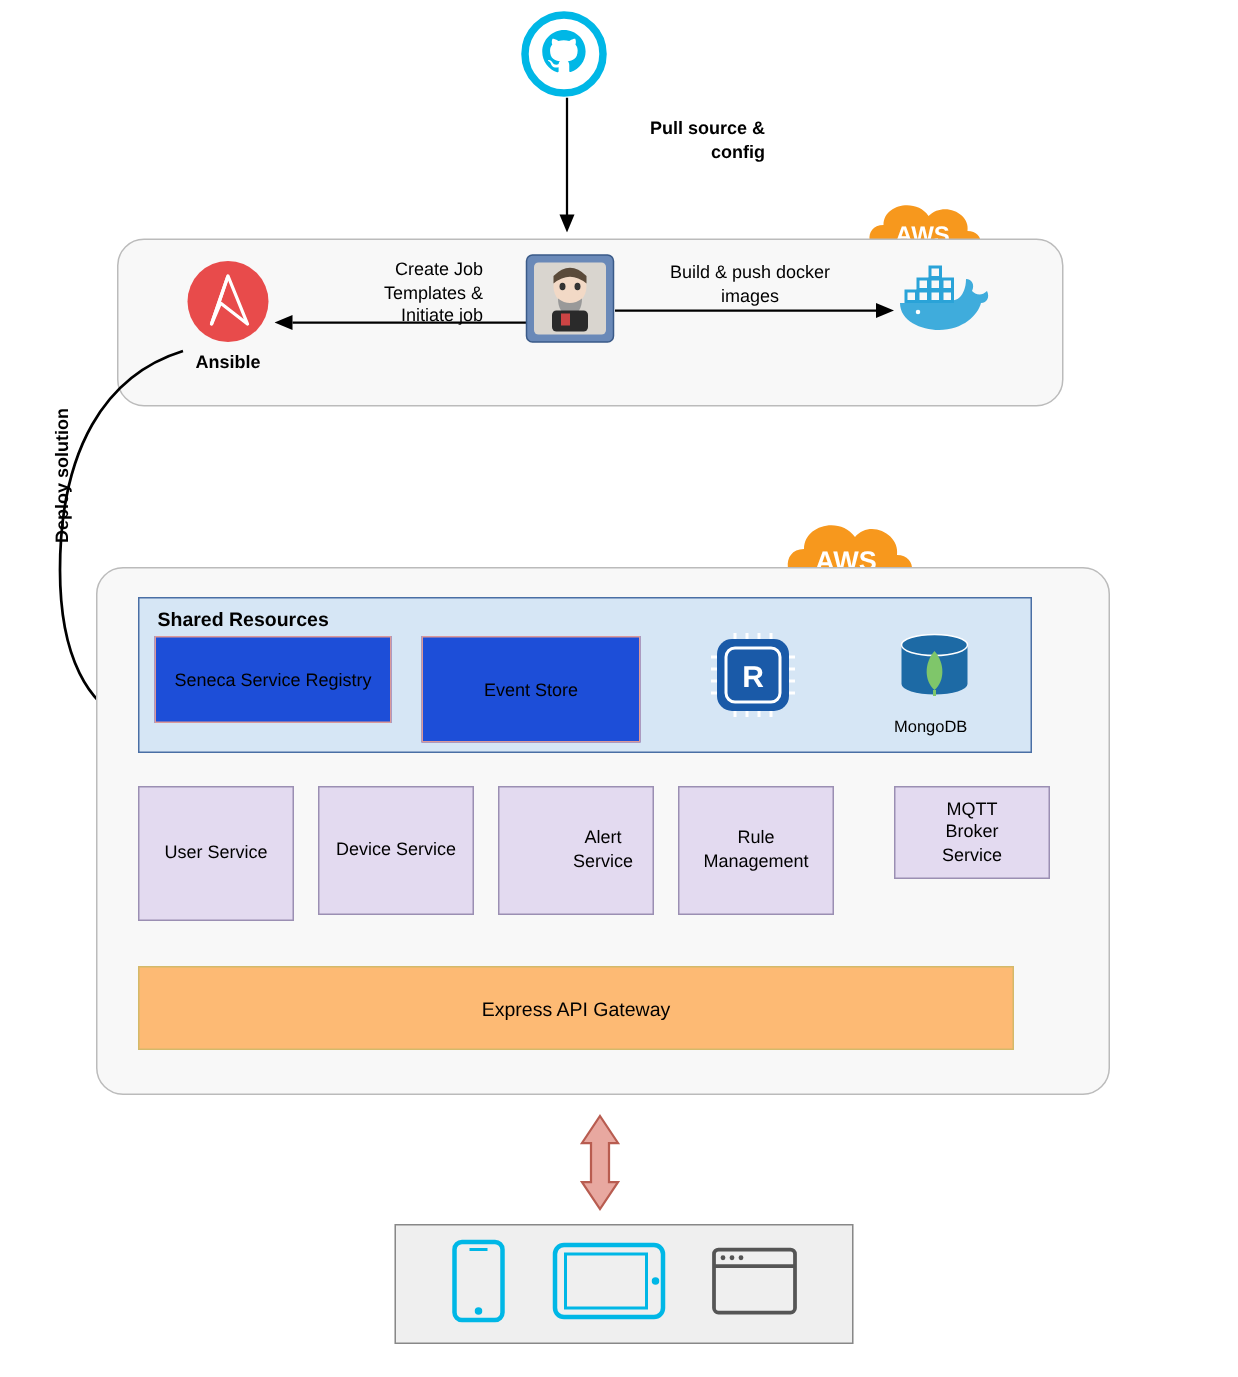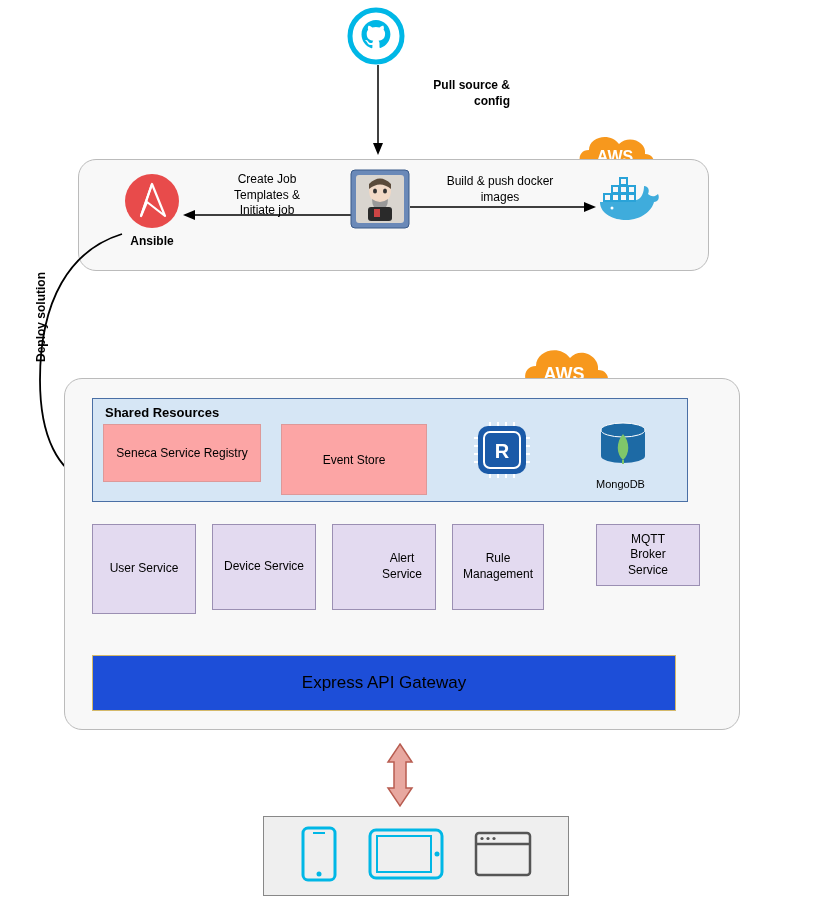--- a/index.html
+++ b/index.html
@@ -24,47 +24,46 @@
     background: #d6e6f5;
     position: absolute;
   }
   .shared-title {
     font-weight: bold;
     font-size: 13px;
     padding: 6px 10px 2px 12px;
   }
   .pinkbox {
     border: 1px solid #d99;
-    background: #fca5a5;
+    background: #1d4ed8;
     display: flex;
     align-items: center;
     justify-content: center;
     font-size: 12px;
     position: absolute;
   }
   .svcbox {
     border: 1px solid #9b8fb3;
     background: #e3daf0;
     display: flex;
     align-items: center;
     justify-content: center;
     font-size: 12px;
     text-align: center;
     position: absolute;
     line-height: 1.3;
   }
   .gateway {
     border: 1px solid #d4b96a;
-    background: #1d4ed8;
-    display: flex;
-    align-items: center;
-    justify-content: center;
-    font-size: 17px;
-    position: absolute;
-    margin-top: 11px;
+    background: #fdba74;
+    display: flex;
+    align-items: center;
+    justify-content: center;
+    font-size: 13px;
+    position: absolute;
   }
   .label {
     font-size: 12px;
     text-align: center;
     line-height: 1.3;
   }
   .label-bold { font-weight: bold; }
   .vlabel {
     font-size: 12px;
     font-weight: bold;
@@ -116,21 +115,21 @@
 
 <div class="abs" style="left:123px; top:172px;">
   <svg width="58" height="58" viewBox="0 0 58 58">
     <circle cx="29" cy="29" r="27" fill="#e84b4b"></circle>
     <path d="M29 12 L42 44 L24 30 L18 44 Z" fill="none" stroke="#fff" stroke-width="2.2" stroke-linejoin="round"></path>
     <line x1="29" y1="12" x2="18" y2="44" stroke="#fff" stroke-width="2.2"></line>
   </svg>
 </div>
 <div class="abs label label-bold" style="left:123px; top:234px; width:58px;">Ansible</div>
 
-<div class="abs label" style="left:212px; top:172px; width:110px; text-align:center; white-space:pre-line;">Create Job
+<div class="abs label" style="left:212px; top:172px; width:110px; text-align:right; white-space:pre-line;">Create Job
 Templates &amp;
 Initiate job</div>
 
 <svg class="abs" style="left:183px; top:209px;" width="168" height="12">
   <line x1="168" y1="6" x2="12" y2="6" stroke="#000" stroke-width="1.5"></line>
   <polygon points="0,6 12,1 12,11" fill="#000"></polygon>
 </svg>
 
 <div class="abs" style="left:350px; top:169px;">
   <svg width="60" height="60" viewBox="0 0 60 60">
@@ -238,21 +237,21 @@
 
 <div class="svcbox" style="left:92px; top:524px; width:104px; height:90px;">
   <span>User Service</span>
 </div>
 <div class="svcbox" style="left:212px; top:524px; width:104px; height:86px;align-items:center;">
   <span>Device Service</span>
 </div>
 <div class="svcbox" style="left:332px; top:524px; width:104px; height:86px;padding-left:36px;">
   <span>Alert Service</span>
 </div>
-<div class="svcbox" style="left:452px; top:524px; width:92px; height:86px; white-space:pre-line;">
+<div class="svcbox" style="left:452px; top:524px; width:104px; height:86px; white-space:pre-line;">
   <span>Rule
 Management</span>
 </div>
 <div class="svcbox" style="left:596px; top:524px; width:104px; height:62px; white-space:pre-line;text-align:center;">
   <span>MQTT
 Broker
 Service</span>
 </div>
 
 <div class="gateway" style="left:92px; top:644px; width:584px; height:56px;">

